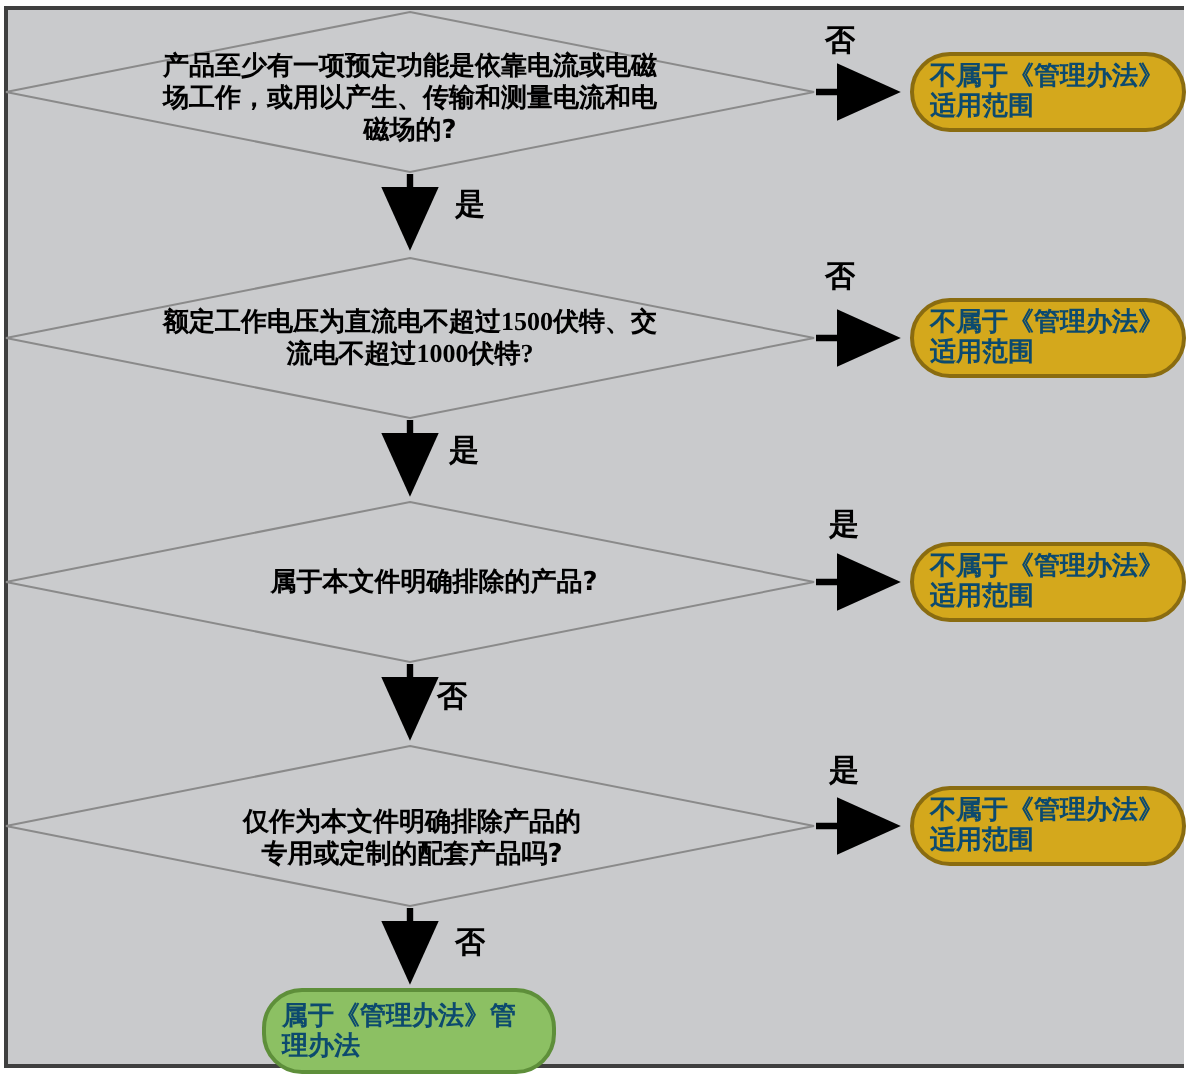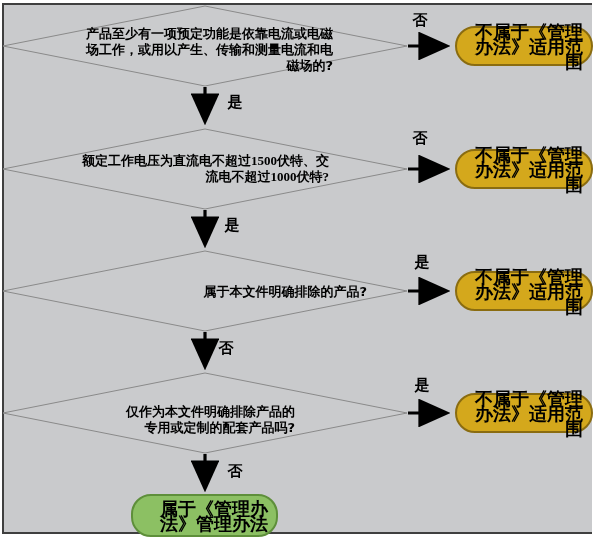--- a/index.html
+++ b/index.html
@@ -29,21 +29,21 @@
     left: 0;
     top: 0;
     width: 600px;
     height: 540px;
   }
   .q {
     position: absolute;
     font-weight: bold;
     font-size: 13px;
     line-height: 16px;
-    text-align: right;
+    text-align: center;
     color: #000;
     z-index: 3;
   }
   .q1 { left: 77px;  top: 26px;  width: 256px; }
   .q2 { left: 81px;  top: 153px; width: 248px; font-family: Liberation Serif, serif; }
   .q3 { left: 67px;  top: 284px; width: 300px; }
   .q4 { left: 117px; top: 404px; width: 178px; }
   .branch {
     position: absolute;
     font-weight: bold;
@@ -51,25 +51,25 @@
     color: #000;
     z-index: 3;
     width: 28px;
     text-align: center;
   }
   .pill {
     position: absolute;
     display: flex;
     align-items: center;
     justify-content: center;
-    text-align: right;
+    text-align: left;
     font-weight: bold;
-    font-size: 18px;
+    font-size: 13px;
     line-height: 15px;
-    color: #000000;
+    color: #0c4a6e;
     box-sizing: border-box;
     border-radius: 20px;
     padding: 2px 8px;
     z-index: 3;
   }
   .reject {
     left: 455px;
     width: 138px;
     height: 40px;
     background: #d4a81c;

